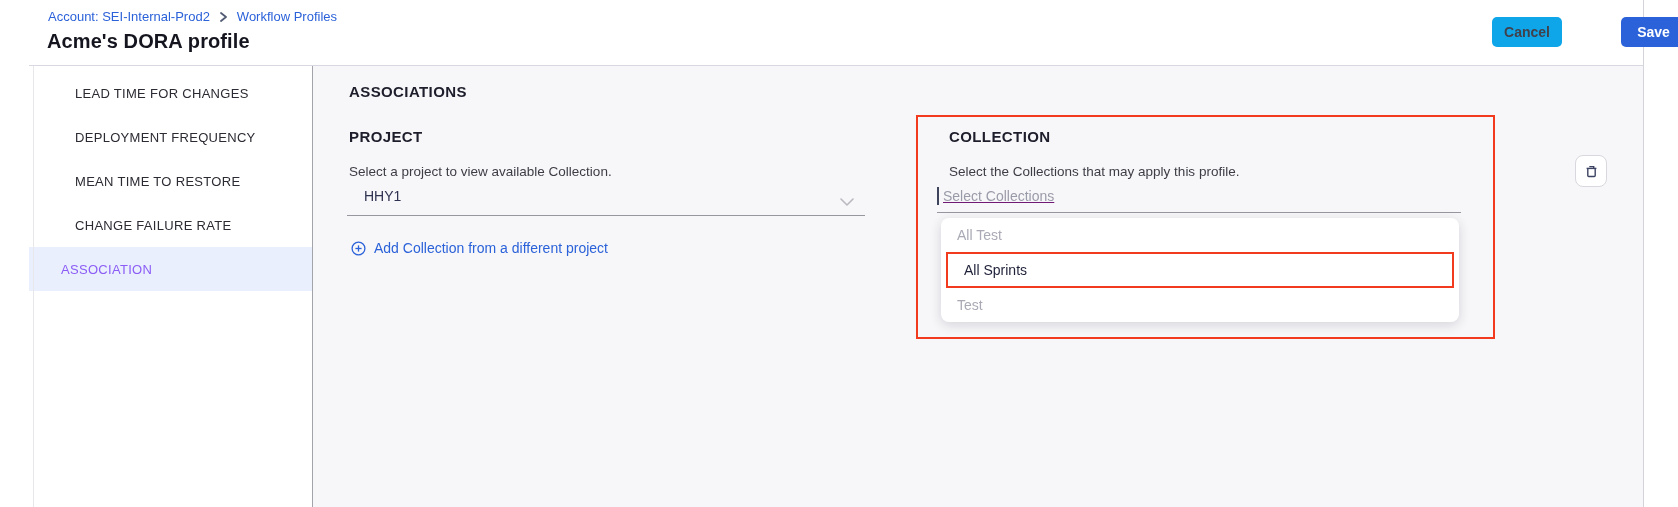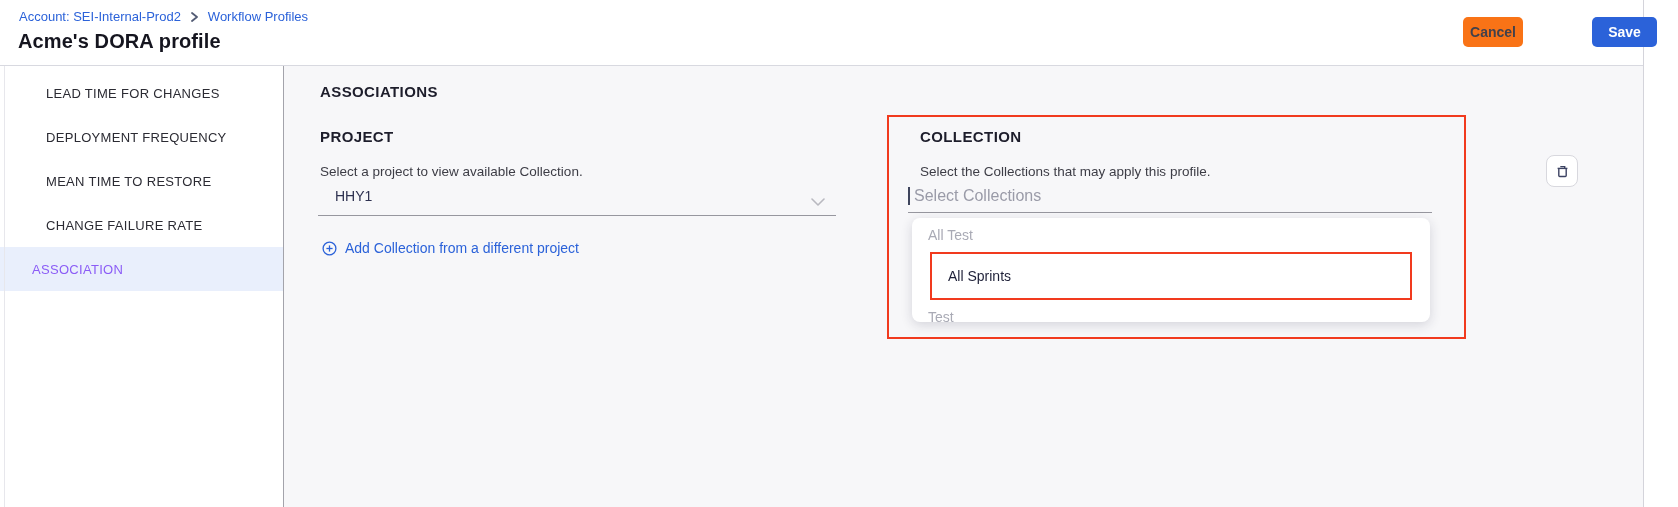--- a/index.html
+++ b/index.html
@@ -1,30 +1,30 @@
 <!DOCTYPE html>
 <html><head>
 <meta charset="utf-8">
 <style>
   * { margin:0; padding:0; box-sizing:border-box; }
   html,body { width:1678px; height:507px; overflow:hidden; }
   body { font-family:"Liberation Sans","DejaVu Sans",sans-serif; background:#fff; color:#1d1d2b; }
 
   .page { display:flex; width:1678px; height:507px; }
-  .main-col { width:1643px; height:507px; display:flex; flex-direction:column; }
+  .main-col { width:1643px; height:507px; display:flex; flex-direction:column;padding-left:29px; }
   .right-gutter { width:35px; height:507px; background:#ffffff; border-left:1px solid #d4d4db; }
 
   
   .header { position:relative; height:66px; background:#ffffff; border-bottom:1px solid #d8d9e0; flex:0 0 66px; }
   .breadcrumb { position:absolute; left:19px; top:9px; display:flex; align-items:center; gap:9px; font-size:13px; }
   .crumb { color:#2b62d9; text-decoration:none; cursor:pointer; }
   .crumb-sep { display:flex; align-items:center; }
   .page-title { position:absolute; left:18px; top:30px; font-size:20px; font-weight:700; color:#15151f; letter-spacing:0.1px; }
   .btn { position:absolute; top:17px; height:30px; border:none; border-radius:5px; font-size:14px; font-weight:600; cursor:pointer; font-family:inherit; }
-  .btn-cancel { left:1463px; width:60px; background:#f97316; color:#41414c; }
+  .btn-cancel { left:1463px; width:70px; background:#0ea5e9; color:#41414c; }
   .btn-save { left:1592px; width:65px; background:#2b62d9; color:#ffffff; }
 
   
   .body { position:relative; flex:1; display:flex; min-height:0; }
   .left-edge-line { position:absolute; left:4px; top:0; bottom:0; width:1px; background:#e7e7ec; }
 
   
   .sidebar { width:284px; background:#ffffff; border-right:1px solid #a3a3ab; padding-top:5px; flex:0 0 284px; }
   .side-item { height:44px; display:flex; align-items:center; font-size:13px; letter-spacing:0.3px; color:#2b2b33; cursor:pointer; }
   .side-item.lvl0 { padding-left:32px; }
@@ -41,29 +41,29 @@
   .proj-chevron { position:absolute; left:527px; top:127px; }
   .underline { position:absolute; height:1px; background:#97979f; }
   .u-project { left:34px; top:149px; width:518px; }
   .u-collection { left:624px; top:146px; width:524px; }
 
   .add-link { position:absolute; left:38px; top:174px; display:flex; align-items:center; gap:8px; font-size:14px; color:#2b62d9; cursor:pointer; }
 
   .red-box { position:absolute; left:603px; top:49px; width:579px; height:224px; border:2px solid #f13a1e; pointer-events:none; }
 
   .caret-bar { position:absolute; left:624px; top:121px; width:2px; height:18px; background:#3e445c; }
-  .collection-input { position:absolute; left:630px; top:119px; width:400px; height:22px; border:none; outline:none; background:transparent; font-size:16px; font-family:inherit; color:#b91c1c; }
+  .collection-input { position:absolute; left:630px; top:119px; width:400px; height:22px; border:none; outline:none; background:transparent; font-size:14px; font-family:inherit; color:#701a75;text-decoration:underline; }
   .collection-input::placeholder { color:#9a9ba8; opacity:1; }
 
   .dropdown { position:absolute; left:628px; top:152px; width:518px; height:104px; background:#ffffff; border-radius:8px; box-shadow:0 3px 12px rgba(30,30,60,0.16); }
   .opt { display:flex; align-items:center; padding-left:16px; font-size:14px; cursor:pointer; }
   .opt.disabled { color:#a9aab5; }
   .opt.normal { color:#1e2038; }
   .opt-1 { height:34px; }
-  .opt-2 { height:48px; border:2px solid #f13a1e; margin:0 18px; }
+  .opt-2 { height:36px; border:2px solid #f13a1e; margin:0 5px; }
   .opt-3 { height:34px;border-radius:9px; }
 
   .trash-btn { position:absolute; left:1262px; top:89px; width:32px; height:32px; background:#ffffff; border:1px solid #d8d8de; border-radius:8px; display:flex; align-items:center; justify-content:center; cursor:pointer; }
 </style>
 </head>
 <body>
 
 <div class="page">
   <div class="main-col">
 

